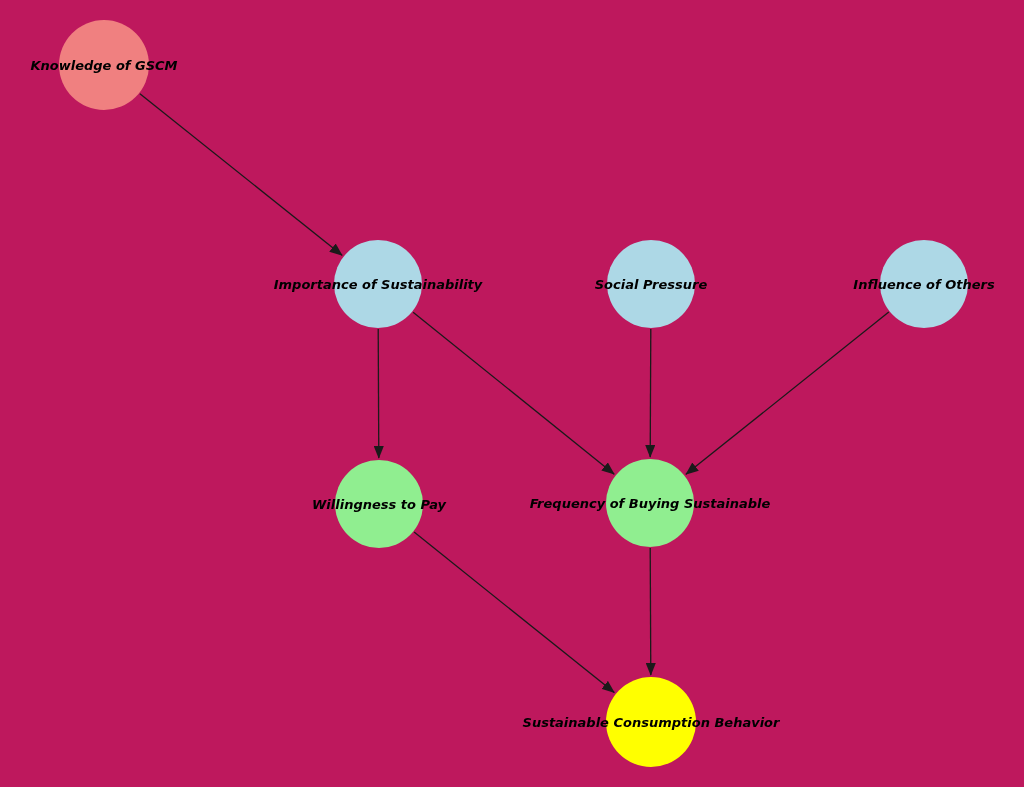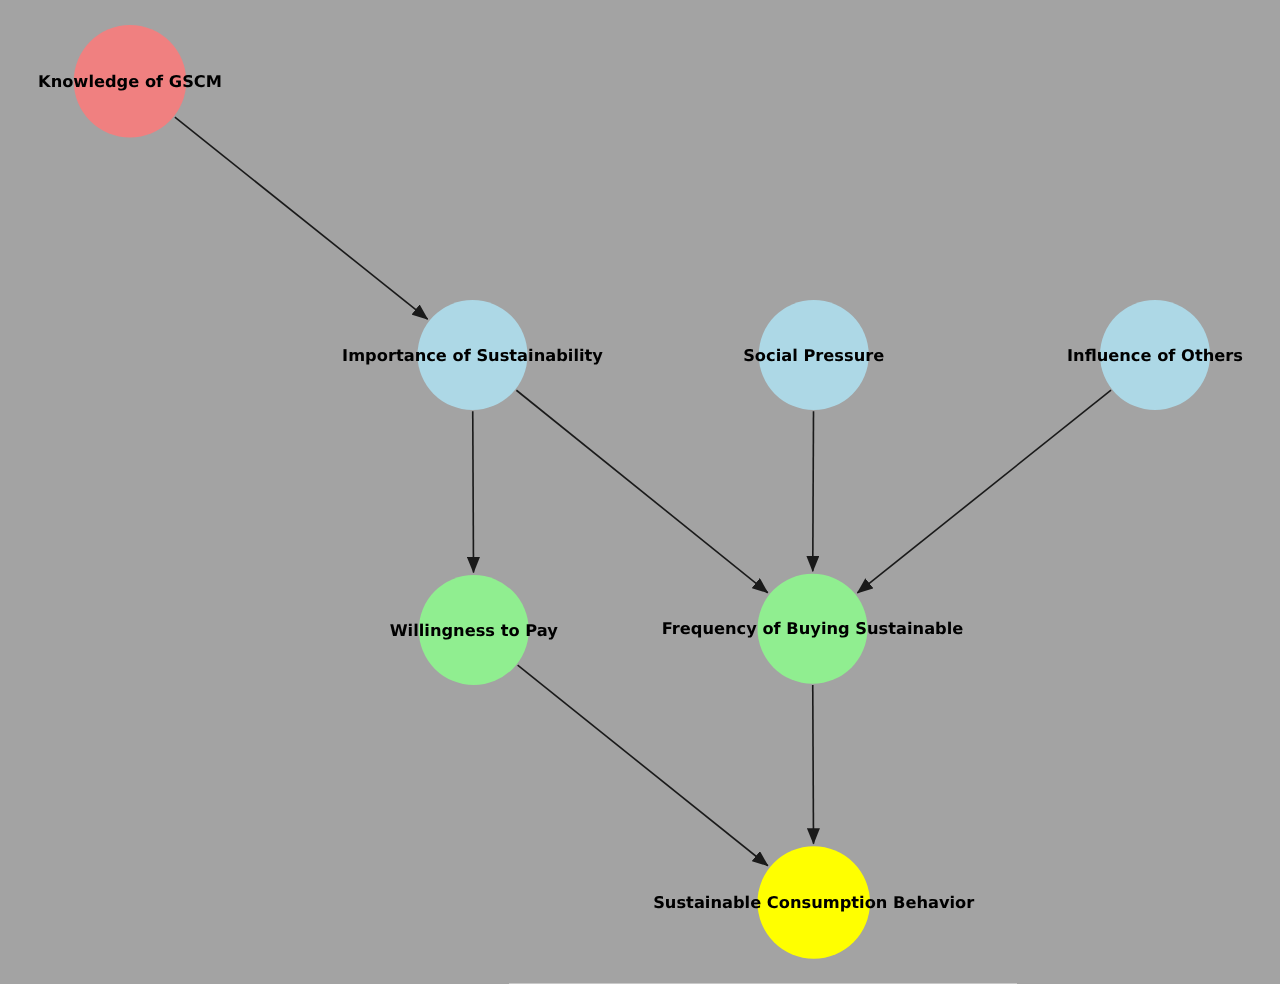--- a/index.html
+++ b/index.html
@@ -5,22 +5,23 @@
   html, body {
     margin: 0;
     padding: 0;
     background: #ffffff;
     font-family: "DejaVu Sans", "Liberation Sans", sans-serif;
   }
   .stage {
     position: relative;
     width: 1024px;
     height: 787px;
-    background: #a3a3a3;
+    background: #be185d;
     overflow: hidden;
+    font-style: italic;
   }
   svg.graph {
     display: block;
     width: 1024px;
     height: 787px;
   }
   .edge-line {
     stroke: #1a1a1a;
     stroke-width: 1.3;
     fill: none;

